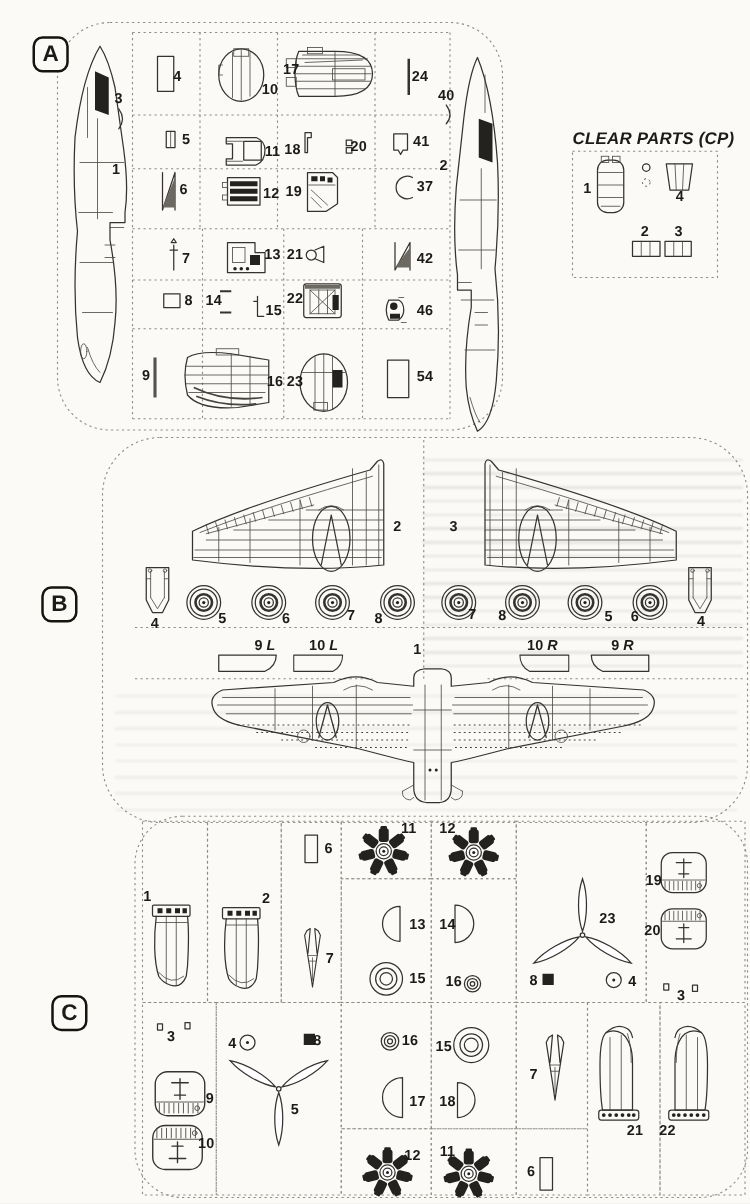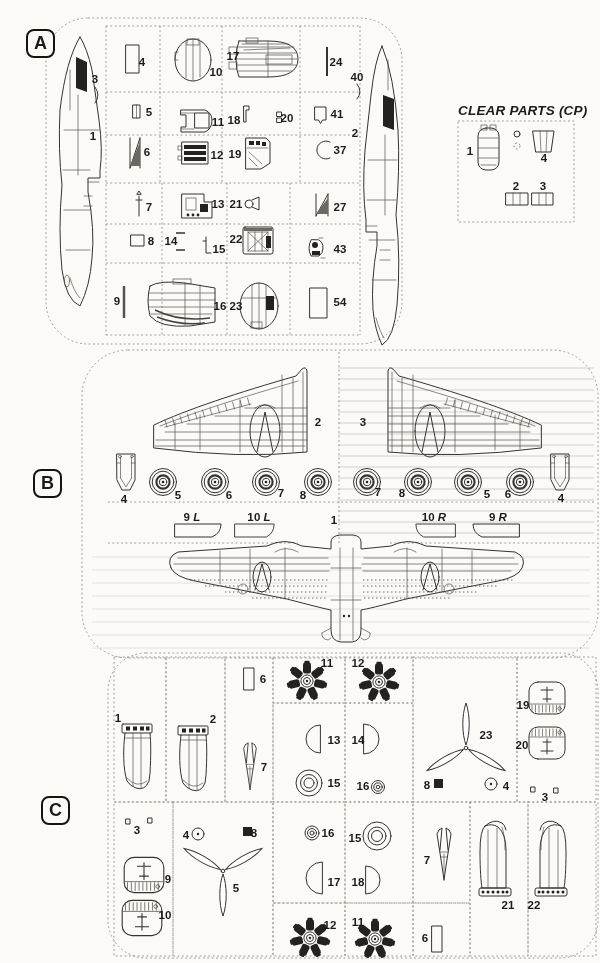--- a/index.html
+++ b/index.html
@@ -60,47 +60,47 @@
       <span class="label" style="left: 234px; top: 120px;">18</span>
       <span class="label" style="left: 287px; top: 118px;">20</span>
       <span class="label" style="left: 337px; top: 114px;">41</span>
       <span class="label" style="left: 147px; top: 152px;">6</span>
       <span class="label" style="left: 217px; top: 155px;">12</span>
       <span class="label" style="left: 235px; top: 154px;">19</span>
       <span class="label" style="left: 340px; top: 150px;">37</span>
       <span class="label" style="left: 149px; top: 207px;">7</span>
       <span class="label" style="left: 218px; top: 204px;">13</span>
       <span class="label" style="left: 236px; top: 204px;">21</span>
-      <span class="label" style="left: 340px; top: 207px;">27</span>
+      <span class="label" style="left: 340px; top: 207px;">42</span>
       <span class="label" style="left: 151px; top: 241px;">8</span>
       <span class="label" style="left: 171px; top: 241px;">14</span>
       <span class="label" style="left: 219px; top: 249px;">15</span>
       <span class="label" style="left: 236px; top: 239px;">22</span>
-      <span class="label" style="left: 340px; top: 249px;">43</span>
+      <span class="label" style="left: 340px; top: 249px;">46</span>
       <span class="label" style="left: 117px; top: 301px;">9</span>
       <span class="label" style="left: 220px; top: 306px;">16</span>
       <span class="label" style="left: 236px; top: 306px;">23</span>
       <span class="label" style="left: 340px; top: 302px;">54</span>
       <span class="label" style="left: 470px; top: 151px;">1</span>
       <span class="label" style="left: 544px; top: 158px;">4</span>
       <span class="label" style="left: 516px; top: 186px;">2</span>
       <span class="label" style="left: 543px; top: 186px;">3</span>
       <span class="label" style="left: 318px; top: 422px;">2</span>
       <span class="label" style="left: 363px; top: 422px;">3</span>
       <span class="label" style="left: 124px; top: 499px;">4</span>
       <span class="label" style="left: 178px; top: 495px;">5</span>
       <span class="label" style="left: 229px; top: 495px;">6</span>
       <span class="label" style="left: 281px; top: 493px;">7</span>
       <span class="label" style="left: 303px; top: 495px;">8</span>
       <span class="label" style="left: 378px; top: 492px;">7</span>
       <span class="label" style="left: 402px; top: 493px;">8</span>
       <span class="label" style="left: 487px; top: 494px;">5</span>
       <span class="label" style="left: 508px; top: 494px;">6</span>
       <span class="label" style="left: 561px; top: 498px;">4</span>
-      <span class="label" style="left: 192px; top: 517px;">9<span class="sfx">L</span></span>
+      <span class="label" style="left: 212px; top: 517px;">9<span class="sfx">L</span></span>
       <span class="label" style="left: 259px; top: 517px;">10<span class="sfx">L</span></span>
       <span class="label" style="left: 334px; top: 520px;">1</span>
       <span class="label" style="left: 434px; top: 517px;">10<span class="sfx">R</span></span>
       <span class="label" style="left: 498px; top: 517px;">9<span class="sfx">R</span></span>
       <span class="label" style="left: 118px; top: 718px;">1</span>
       <span class="label" style="left: 213px; top: 719px;">2</span>
       <span class="label" style="left: 263px; top: 679px;">6</span>
       <span class="label" style="left: 264px; top: 767px;">7</span>
       <span class="label" style="left: 327px; top: 663px;">11</span>
       <span class="label" style="left: 358px; top: 663px;">12</span>

